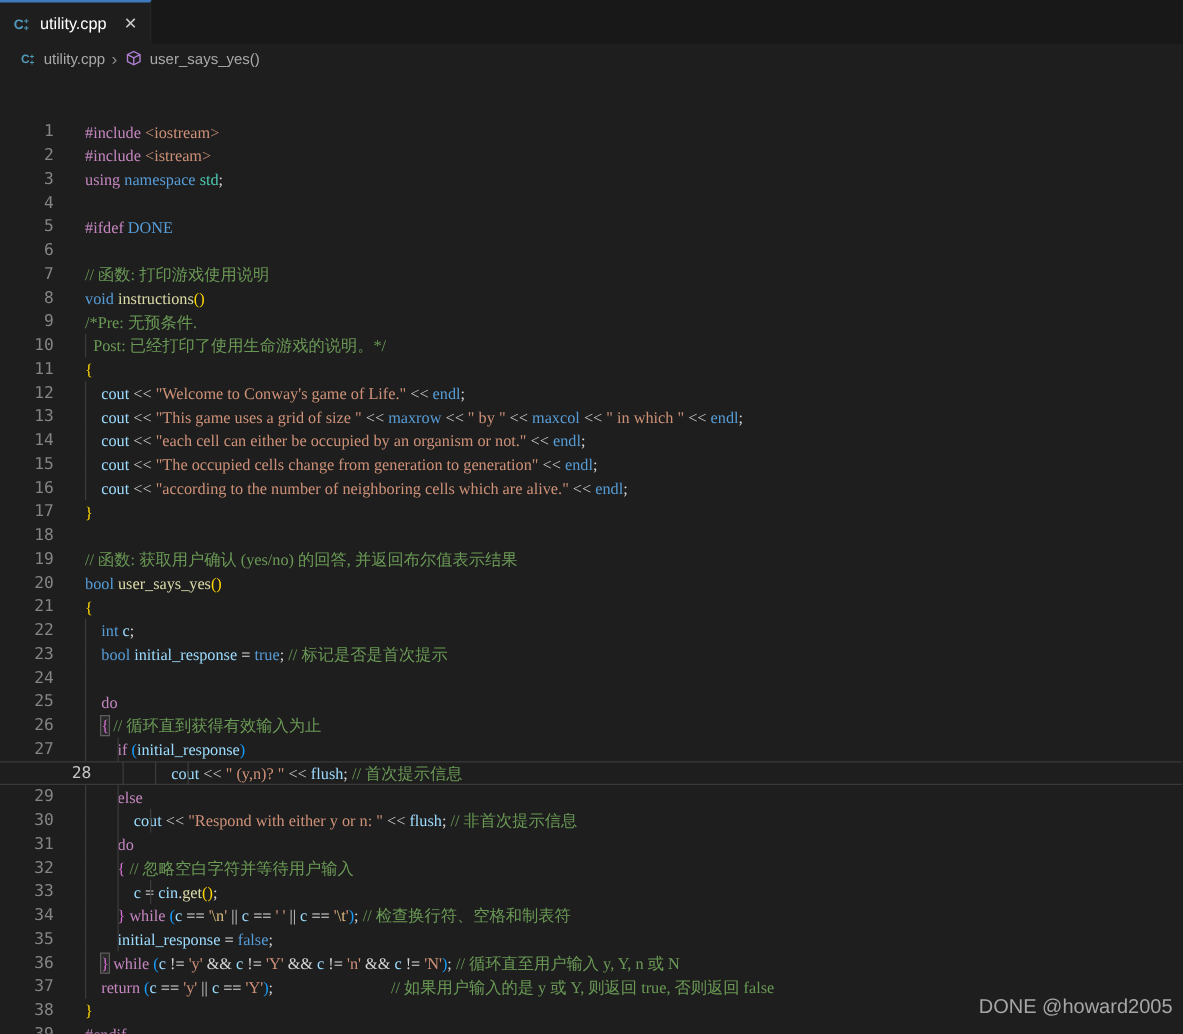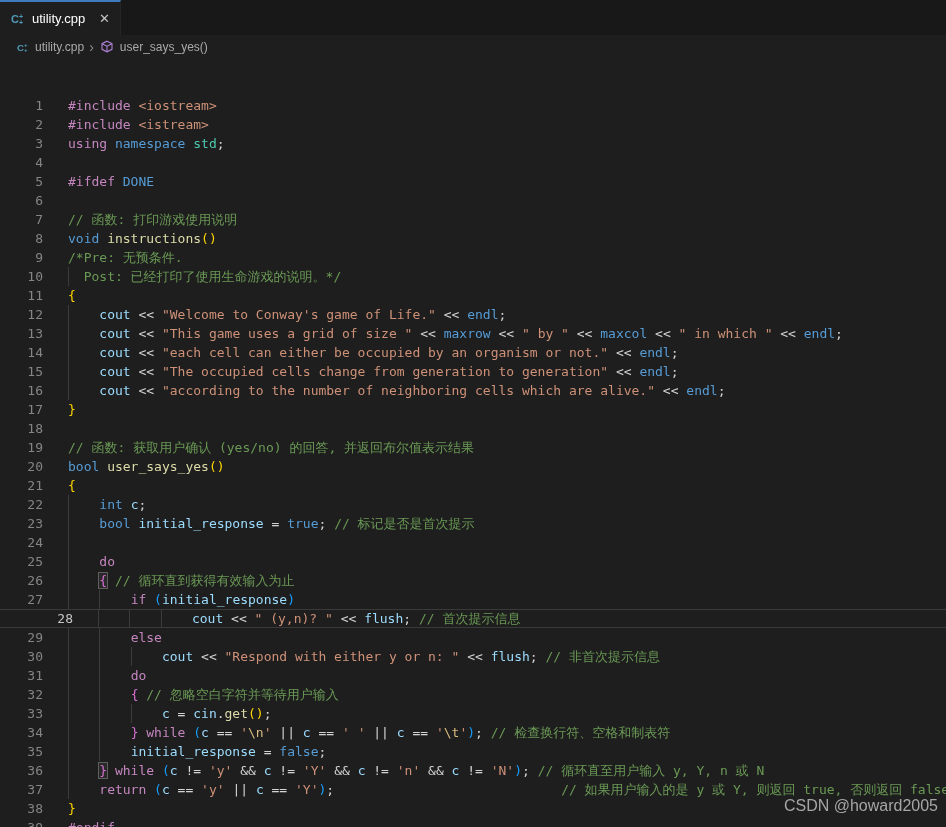--- a/index.html
+++ b/index.html
@@ -29,21 +29,21 @@
   .icon14 { width:14px; height:14px; display:inline-block; flex:none; }
   .editor {
     position:absolute; top:58px; left:0; width:946px;
     font-family:"DejaVu Sans Mono","Liberation Mono",monospace;
     font-size:13px; line-height:19px; white-space:pre;
   }
   .row { display:flex; height:19px; position:relative; }
   .row.current { box-shadow: inset 0 1px 0 var(--clb,#3a3a3a), inset 0 -1px 0 var(--clb,#3a3a3a); }
   .gut { width:43px; flex:none; text-align:right; color:var(--gutFg,#858585); user-select:none; }
   .row.current .gut { color:var(--gutHi,#c6c6c6);padding-left:30px; }
-  .code { position:relative; padding-left:25px; flex:1; color:var(--pln,#d4d4d4); }
+  .code { position:relative; padding-left:25px; flex:1; color:var(--pln,#d4d4d4);font-family:Liberation Serif, serif; }
   .guide { position:absolute; top:0; bottom:0; width:1px; background:var(--guide,#3b3b3b); }
   .tk-kw  { color:var(--kw,#c586c0); }
   .tk-type{ color:var(--type,#569cd6); }
   .tk-var { color:var(--var,#9cdcfe); }
   .tk-fn  { color:var(--fn,#dcdcaa);text-align:center; }
   .tk-cls { color:var(--cls,#4ec9b0);margin-top:38px; }
   .tk-str { color:var(--str,#ce9178); }
   .tk-esc { color:var(--esc,#d7ba7d); }
   .tk-cmt { color:var(--cmt,#6a9955); }
   .tk-pln { color:var(--pln,#d4d4d4); }
@@ -92,15 +92,15 @@
         <path d="M8 7.2 L8 12.8"></path>
       </svg>
     </span>
     <span class="crumb">user_says_yes()</span>
   </div>
 
   <div class="editor">
     <div id="code-lines"><div class="row"><span class="gut">1</span><span class="code"><span class="tk-kw">#include</span><span class="tk-pln"> </span><span class="tk-str">&lt;iostream&gt;</span></span></div><div class="row"><span class="gut">2</span><span class="code"><span class="tk-kw">#include</span><span class="tk-pln"> </span><span class="tk-str">&lt;istream&gt;</span></span></div><div class="row"><span class="gut">3</span><span class="code"><span class="tk-kw">using</span><span class="tk-pln"> </span><span class="tk-type">namespace</span><span class="tk-pln"> </span><span class="tk-cls">std</span><span class="tk-pln">;</span></span></div><div class="row"><span class="gut">4</span><span class="code"></span></div><div class="row"><span class="gut">5</span><span class="code"><span class="tk-kw">#ifdef</span><span class="tk-pln"> </span><span class="tk-type">DONE</span></span></div><div class="row"><span class="gut">6</span><span class="code"></span></div><div class="row"><span class="gut">7</span><span class="code"><span class="tk-cmt">// 函数: 打印游戏使用说明</span></span></div><div class="row"><span class="gut">8</span><span class="code"><span class="tk-type">void</span><span class="tk-pln"> </span><span class="tk-fn">instructions</span><span class="tk-b1">()</span></span></div><div class="row"><span class="gut">9</span><span class="code"><span class="tk-cmt">/*Pre: 无预条件.</span></span></div><div class="row"><span class="gut">10</span><span class="code"><span class="guide" style="left: calc(0ch + 25px);"></span><span class="tk-cmt">  Post: 已经打印了使用生命游戏的说明。*/</span></span></div><div class="row"><span class="gut">11</span><span class="code"><span class="tk-b1">{</span></span></div><div class="row"><span class="gut">12</span><span class="code"><span class="guide" style="left: calc(0ch + 25px);"></span><span class="tk-pln">    </span><span class="tk-var">cout</span><span class="tk-pln"> &lt;&lt; </span><span class="tk-str">"Welcome to Conway's game of Life."</span><span class="tk-pln"> &lt;&lt; </span><span class="tk-type">endl</span><span class="tk-pln">;</span></span></div><div class="row"><span class="gut">13</span><span class="code"><span class="guide" style="left: calc(0ch + 25px);"></span><span class="tk-pln">    </span><span class="tk-var">cout</span><span class="tk-pln"> &lt;&lt; </span><span class="tk-str">"This game uses a grid of size "</span><span class="tk-pln"> &lt;&lt; </span><span class="tk-type">maxrow</span><span class="tk-pln"> &lt;&lt; </span><span class="tk-str">" by "</span><span class="tk-pln"> &lt;&lt; </span><span class="tk-type">maxcol</span><span class="tk-pln"> &lt;&lt; </span><span class="tk-str">" in which "</span><span class="tk-pln"> &lt;&lt; </span><span class="tk-type">endl</span><span class="tk-pln">;</span></span></div><div class="row"><span class="gut">14</span><span class="code"><span class="guide" style="left: calc(0ch + 25px);"></span><span class="tk-pln">    </span><span class="tk-var">cout</span><span class="tk-pln"> &lt;&lt; </span><span class="tk-str">"each cell can either be occupied by an organism or not."</span><span class="tk-pln"> &lt;&lt; </span><span class="tk-type">endl</span><span class="tk-pln">;</span></span></div><div class="row"><span class="gut">15</span><span class="code"><span class="guide" style="left: calc(0ch + 25px);"></span><span class="tk-pln">    </span><span class="tk-var">cout</span><span class="tk-pln"> &lt;&lt; </span><span class="tk-str">"The occupied cells change from generation to generation"</span><span class="tk-pln"> &lt;&lt; </span><span class="tk-type">endl</span><span class="tk-pln">;</span></span></div><div class="row"><span class="gut">16</span><span class="code"><span class="guide" style="left: calc(0ch + 25px);"></span><span class="tk-pln">    </span><span class="tk-var">cout</span><span class="tk-pln"> &lt;&lt; </span><span class="tk-str">"according to the number of neighboring cells which are alive."</span><span class="tk-pln"> &lt;&lt; </span><span class="tk-type">endl</span><span class="tk-pln">;</span></span></div><div class="row"><span class="gut">17</span><span class="code"><span class="tk-b1">}</span></span></div><div class="row"><span class="gut">18</span><span class="code"></span></div><div class="row"><span class="gut">19</span><span class="code"><span class="tk-cmt">// 函数: 获取用户确认 (yes/no) 的回答, 并返回布尔值表示结果</span></span></div><div class="row"><span class="gut">20</span><span class="code"><span class="tk-type">bool</span><span class="tk-pln"> </span><span class="tk-fn">user_says_yes</span><span class="tk-b1">()</span></span></div><div class="row"><span class="gut">21</span><span class="code"><span class="tk-b1">{</span></span></div><div class="row"><span class="gut">22</span><span class="code"><span class="guide" style="left: calc(0ch + 25px);"></span><span class="tk-pln">    </span><span class="tk-type">int</span><span class="tk-pln"> </span><span class="tk-var">c</span><span class="tk-pln">;</span></span></div><div class="row"><span class="gut">23</span><span class="code"><span class="guide" style="left: calc(0ch + 25px);"></span><span class="tk-pln">    </span><span class="tk-type">bool</span><span class="tk-pln"> </span><span class="tk-var">initial_response</span><span class="tk-pln"> = </span><span class="tk-type">true</span><span class="tk-pln">; </span><span class="tk-cmt">// 标记是否是首次提示</span></span></div><div class="row"><span class="gut">24</span><span class="code"><span class="guide" style="left: calc(0ch + 25px);"></span></span></div><div class="row"><span class="gut">25</span><span class="code"><span class="guide" style="left: calc(0ch + 25px);"></span><span class="tk-pln">    </span><span class="tk-kw">do</span></span></div><div class="row"><span class="gut">26</span><span class="code"><span class="guide" style="left: calc(0ch + 25px);"></span><span class="tk-pln">    </span><span class="tk-b2m">{</span><span class="tk-pln"> </span><span class="tk-cmt">// 循环直到获得有效输入为止</span></span></div><div class="row"><span class="gut">27</span><span class="code"><span class="guide" style="left: calc(0ch + 25px);"></span><span class="guide" style="left: calc(4ch + 25px);"></span><span class="tk-pln">        </span><span class="tk-kw">if</span><span class="tk-pln"> </span><span class="tk-b3">(</span><span class="tk-var">initial_response</span><span class="tk-b3">)</span></span></div><div class="row current"><span class="gut">28</span><span class="code"><span class="guide" style="left: calc(0ch + 25px);"></span><span class="guide" style="left: calc(4ch + 25px);"></span><span class="guide" style="left: calc(8ch + 25px);"></span><span class="tk-pln">            </span><span class="tk-var">cout</span><span class="tk-pln"> &lt;&lt; </span><span class="tk-str">" (y,n)? "</span><span class="tk-pln"> &lt;&lt; </span><span class="tk-var">flush</span><span class="tk-pln">; </span><span class="tk-cmt">// 首次提示信息</span></span></div><div class="row"><span class="gut">29</span><span class="code"><span class="guide" style="left: calc(0ch + 25px);"></span><span class="guide" style="left: calc(4ch + 25px);"></span><span class="tk-pln">        </span><span class="tk-kw">else</span></span></div><div class="row"><span class="gut">30</span><span class="code"><span class="guide" style="left: calc(0ch + 25px);"></span><span class="guide" style="left: calc(4ch + 25px);"></span><span class="guide" style="left: calc(8ch + 25px);"></span><span class="tk-pln">            </span><span class="tk-var">cout</span><span class="tk-pln"> &lt;&lt; </span><span class="tk-str">"Respond with either y or n: "</span><span class="tk-pln"> &lt;&lt; </span><span class="tk-var">flush</span><span class="tk-pln">; </span><span class="tk-cmt">// 非首次提示信息</span></span></div><div class="row"><span class="gut">31</span><span class="code"><span class="guide" style="left: calc(0ch + 25px);"></span><span class="guide" style="left: calc(4ch + 25px);"></span><span class="tk-pln">        </span><span class="tk-kw">do</span></span></div><div class="row"><span class="gut">32</span><span class="code"><span class="guide" style="left: calc(0ch + 25px);"></span><span class="guide" style="left: calc(4ch + 25px);"></span><span class="tk-pln">        </span><span class="tk-b2">{</span><span class="tk-pln"> </span><span class="tk-cmt">// 忽略空白字符并等待用户输入</span></span></div><div class="row"><span class="gut">33</span><span class="code"><span class="guide" style="left: calc(0ch + 25px);"></span><span class="guide" style="left: calc(4ch + 25px);"></span><span class="guide" style="left: calc(8ch + 25px);"></span><span class="tk-pln">            </span><span class="tk-var">c</span><span class="tk-pln"> = </span><span class="tk-var">cin</span><span class="tk-pln">.</span><span class="tk-fn">get</span><span class="tk-b1">()</span><span class="tk-pln">;</span></span></div><div class="row"><span class="gut">34</span><span class="code"><span class="guide" style="left: calc(0ch + 25px);"></span><span class="guide" style="left: calc(4ch + 25px);"></span><span class="tk-pln">        </span><span class="tk-b2">}</span><span class="tk-pln"> </span><span class="tk-kw">while</span><span class="tk-pln"> </span><span class="tk-b3">(</span><span class="tk-var">c</span><span class="tk-pln"> == </span><span class="tk-str">'</span><span class="tk-esc">\n</span><span class="tk-str">'</span><span class="tk-pln"> || </span><span class="tk-var">c</span><span class="tk-pln"> == </span><span class="tk-str">' '</span><span class="tk-pln"> || </span><span class="tk-var">c</span><span class="tk-pln"> == </span><span class="tk-str">'</span><span class="tk-esc">\t</span><span class="tk-str">'</span><span class="tk-b3">)</span><span class="tk-pln">; </span><span class="tk-cmt">// 检查换行符、空格和制表符</span></span></div><div class="row"><span class="gut">35</span><span class="code"><span class="guide" style="left: calc(0ch + 25px);"></span><span class="guide" style="left: calc(4ch + 25px);"></span><span class="tk-pln">        </span><span class="tk-var">initial_response</span><span class="tk-pln"> = </span><span class="tk-type">false</span><span class="tk-pln">;</span></span></div><div class="row"><span class="gut">36</span><span class="code"><span class="guide" style="left: calc(0ch + 25px);"></span><span class="tk-pln">    </span><span class="tk-b2m">}</span><span class="tk-pln"> </span><span class="tk-kw">while</span><span class="tk-pln"> </span><span class="tk-b3">(</span><span class="tk-var">c</span><span class="tk-pln"> != </span><span class="tk-str">'y'</span><span class="tk-pln"> &amp;&amp; </span><span class="tk-var">c</span><span class="tk-pln"> != </span><span class="tk-str">'Y'</span><span class="tk-pln"> &amp;&amp; </span><span class="tk-var">c</span><span class="tk-pln"> != </span><span class="tk-str">'n'</span><span class="tk-pln"> &amp;&amp; </span><span class="tk-var">c</span><span class="tk-pln"> != </span><span class="tk-str">'N'</span><span class="tk-b3">)</span><span class="tk-pln">; </span><span class="tk-cmt">// 循环直至用户输入 y, Y, n 或 N</span></span></div><div class="row"><span class="gut">37</span><span class="code"><span class="guide" style="left: calc(0ch + 25px);"></span><span class="tk-pln">    </span><span class="tk-kw">return</span><span class="tk-pln"> </span><span class="tk-b3">(</span><span class="tk-var">c</span><span class="tk-pln"> == </span><span class="tk-str">'y'</span><span class="tk-pln"> || </span><span class="tk-var">c</span><span class="tk-pln"> == </span><span class="tk-str">'Y'</span><span class="tk-b3">)</span><span class="tk-pln">;</span><span class="tk-pln">                             </span><span class="tk-cmt">// 如果用户输入的是 y 或 Y, 则返回 true, 否则返回 false</span></span></div><div class="row"><span class="gut">38</span><span class="code"><span class="tk-b1">}</span></span></div><div class="row"><span class="gut">39</span><span class="code"><span class="tk-kw">#endif</span></span></div></div>
   </div>
 
-  <div class="watermark">CSDN @howard2005</div>
+  <div class="watermark">DONE @howard2005</div>
 
 </div>
 
 </body></html>

